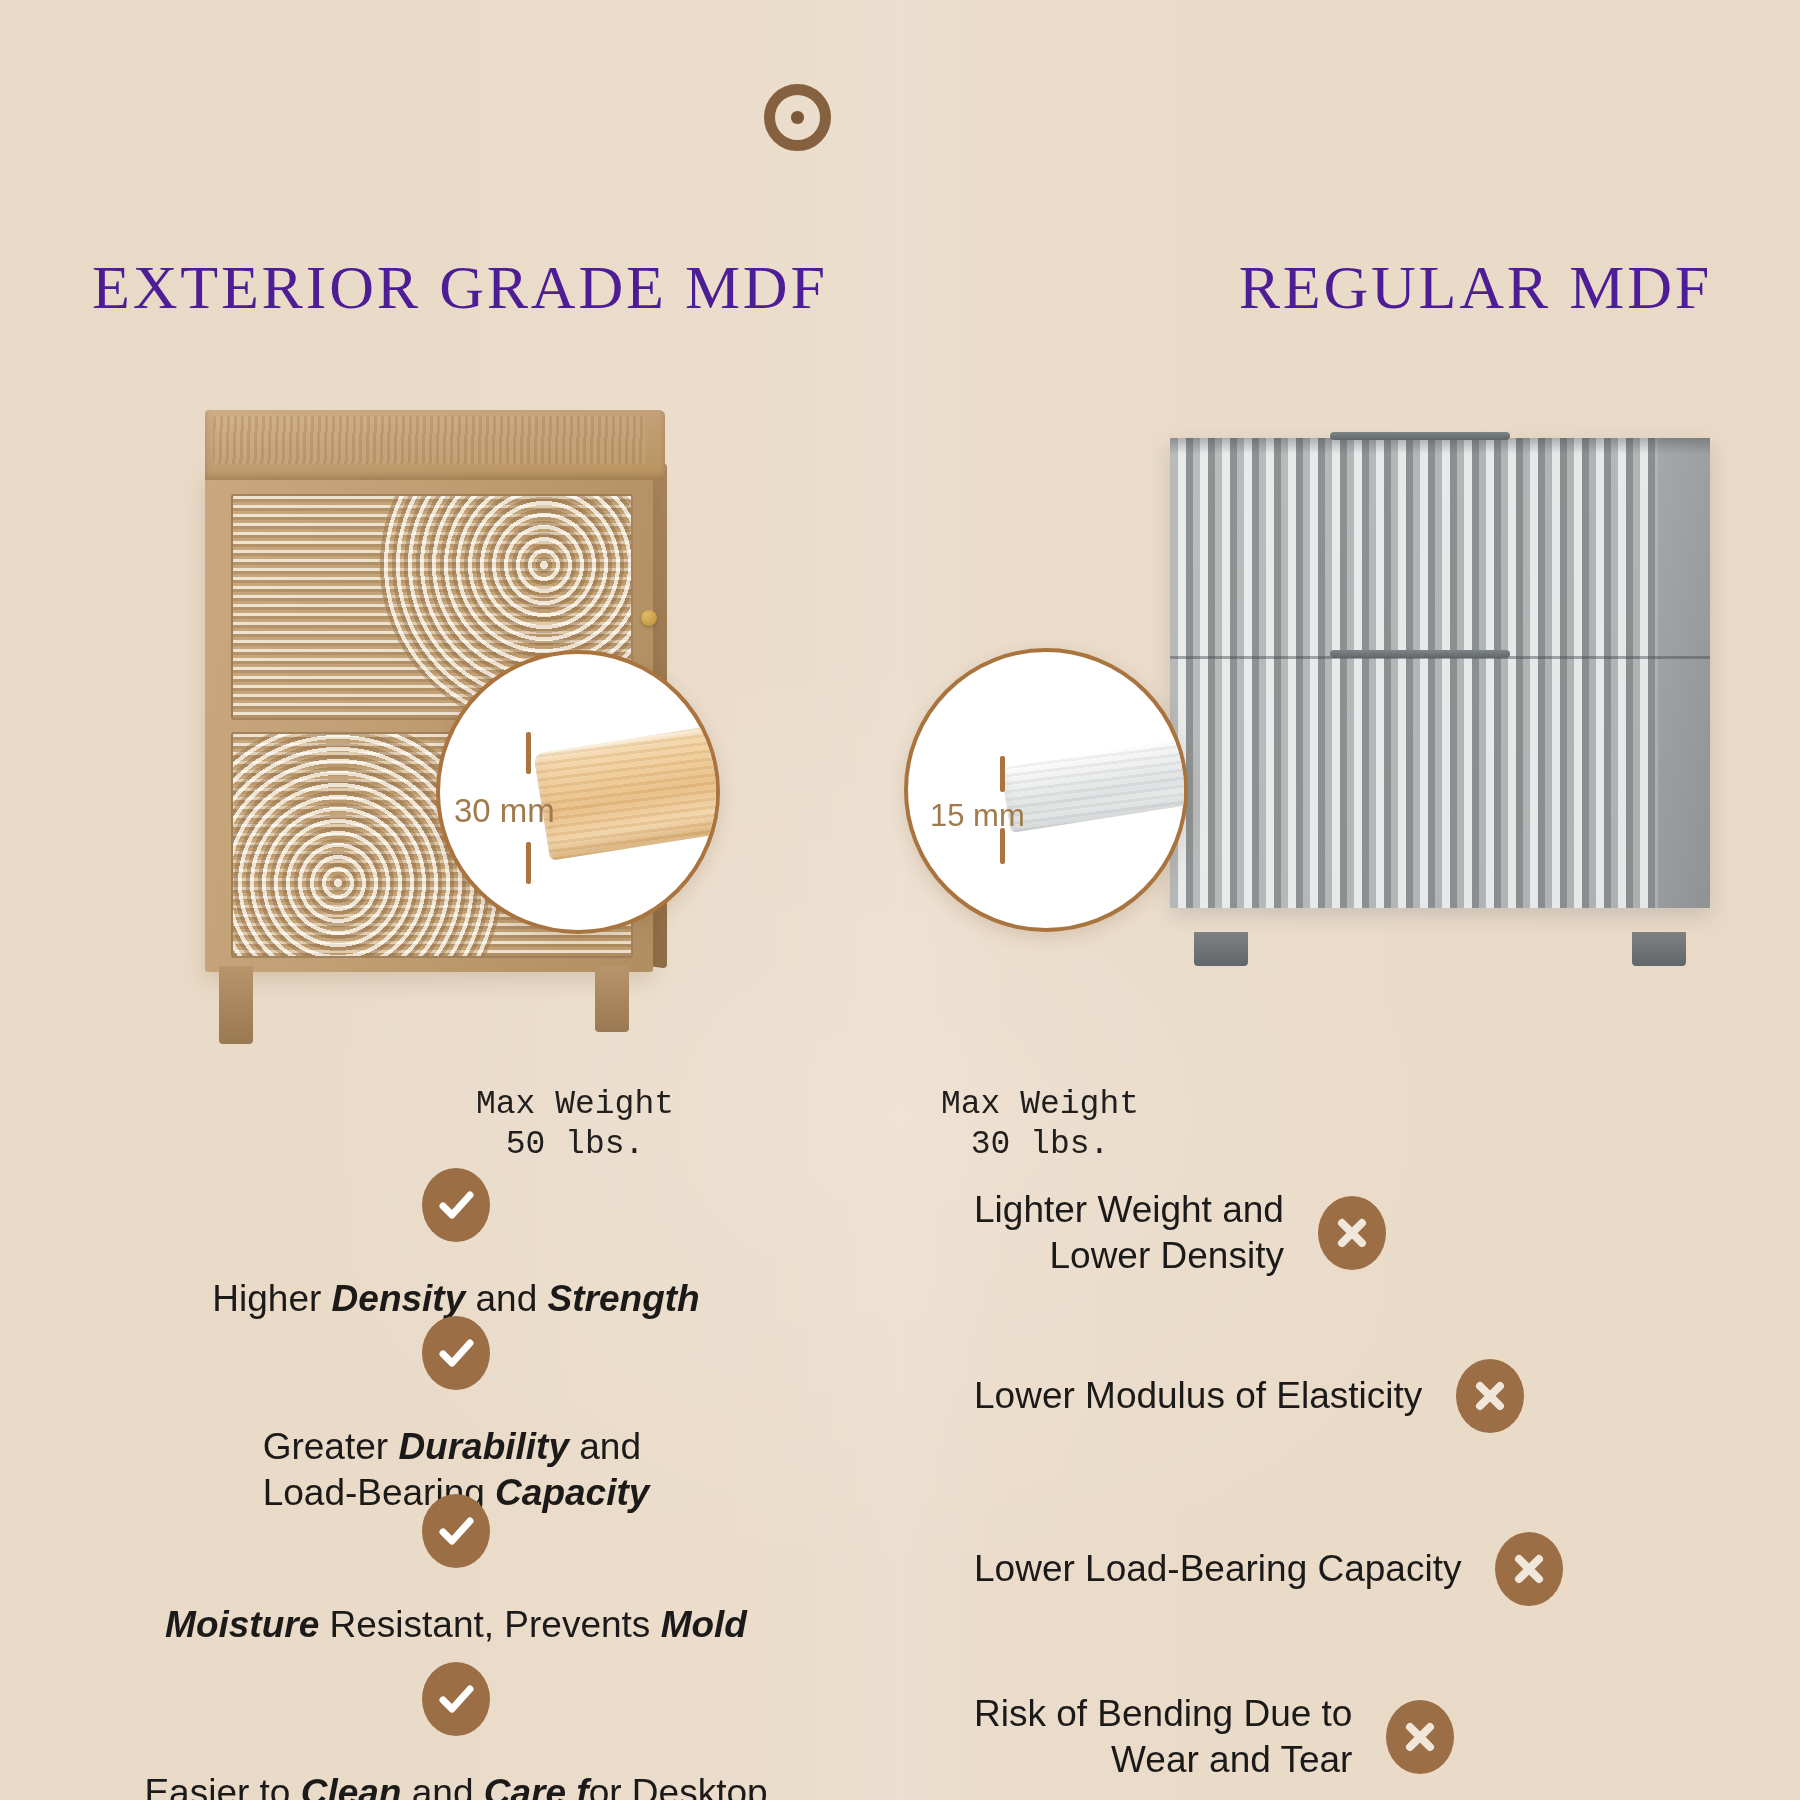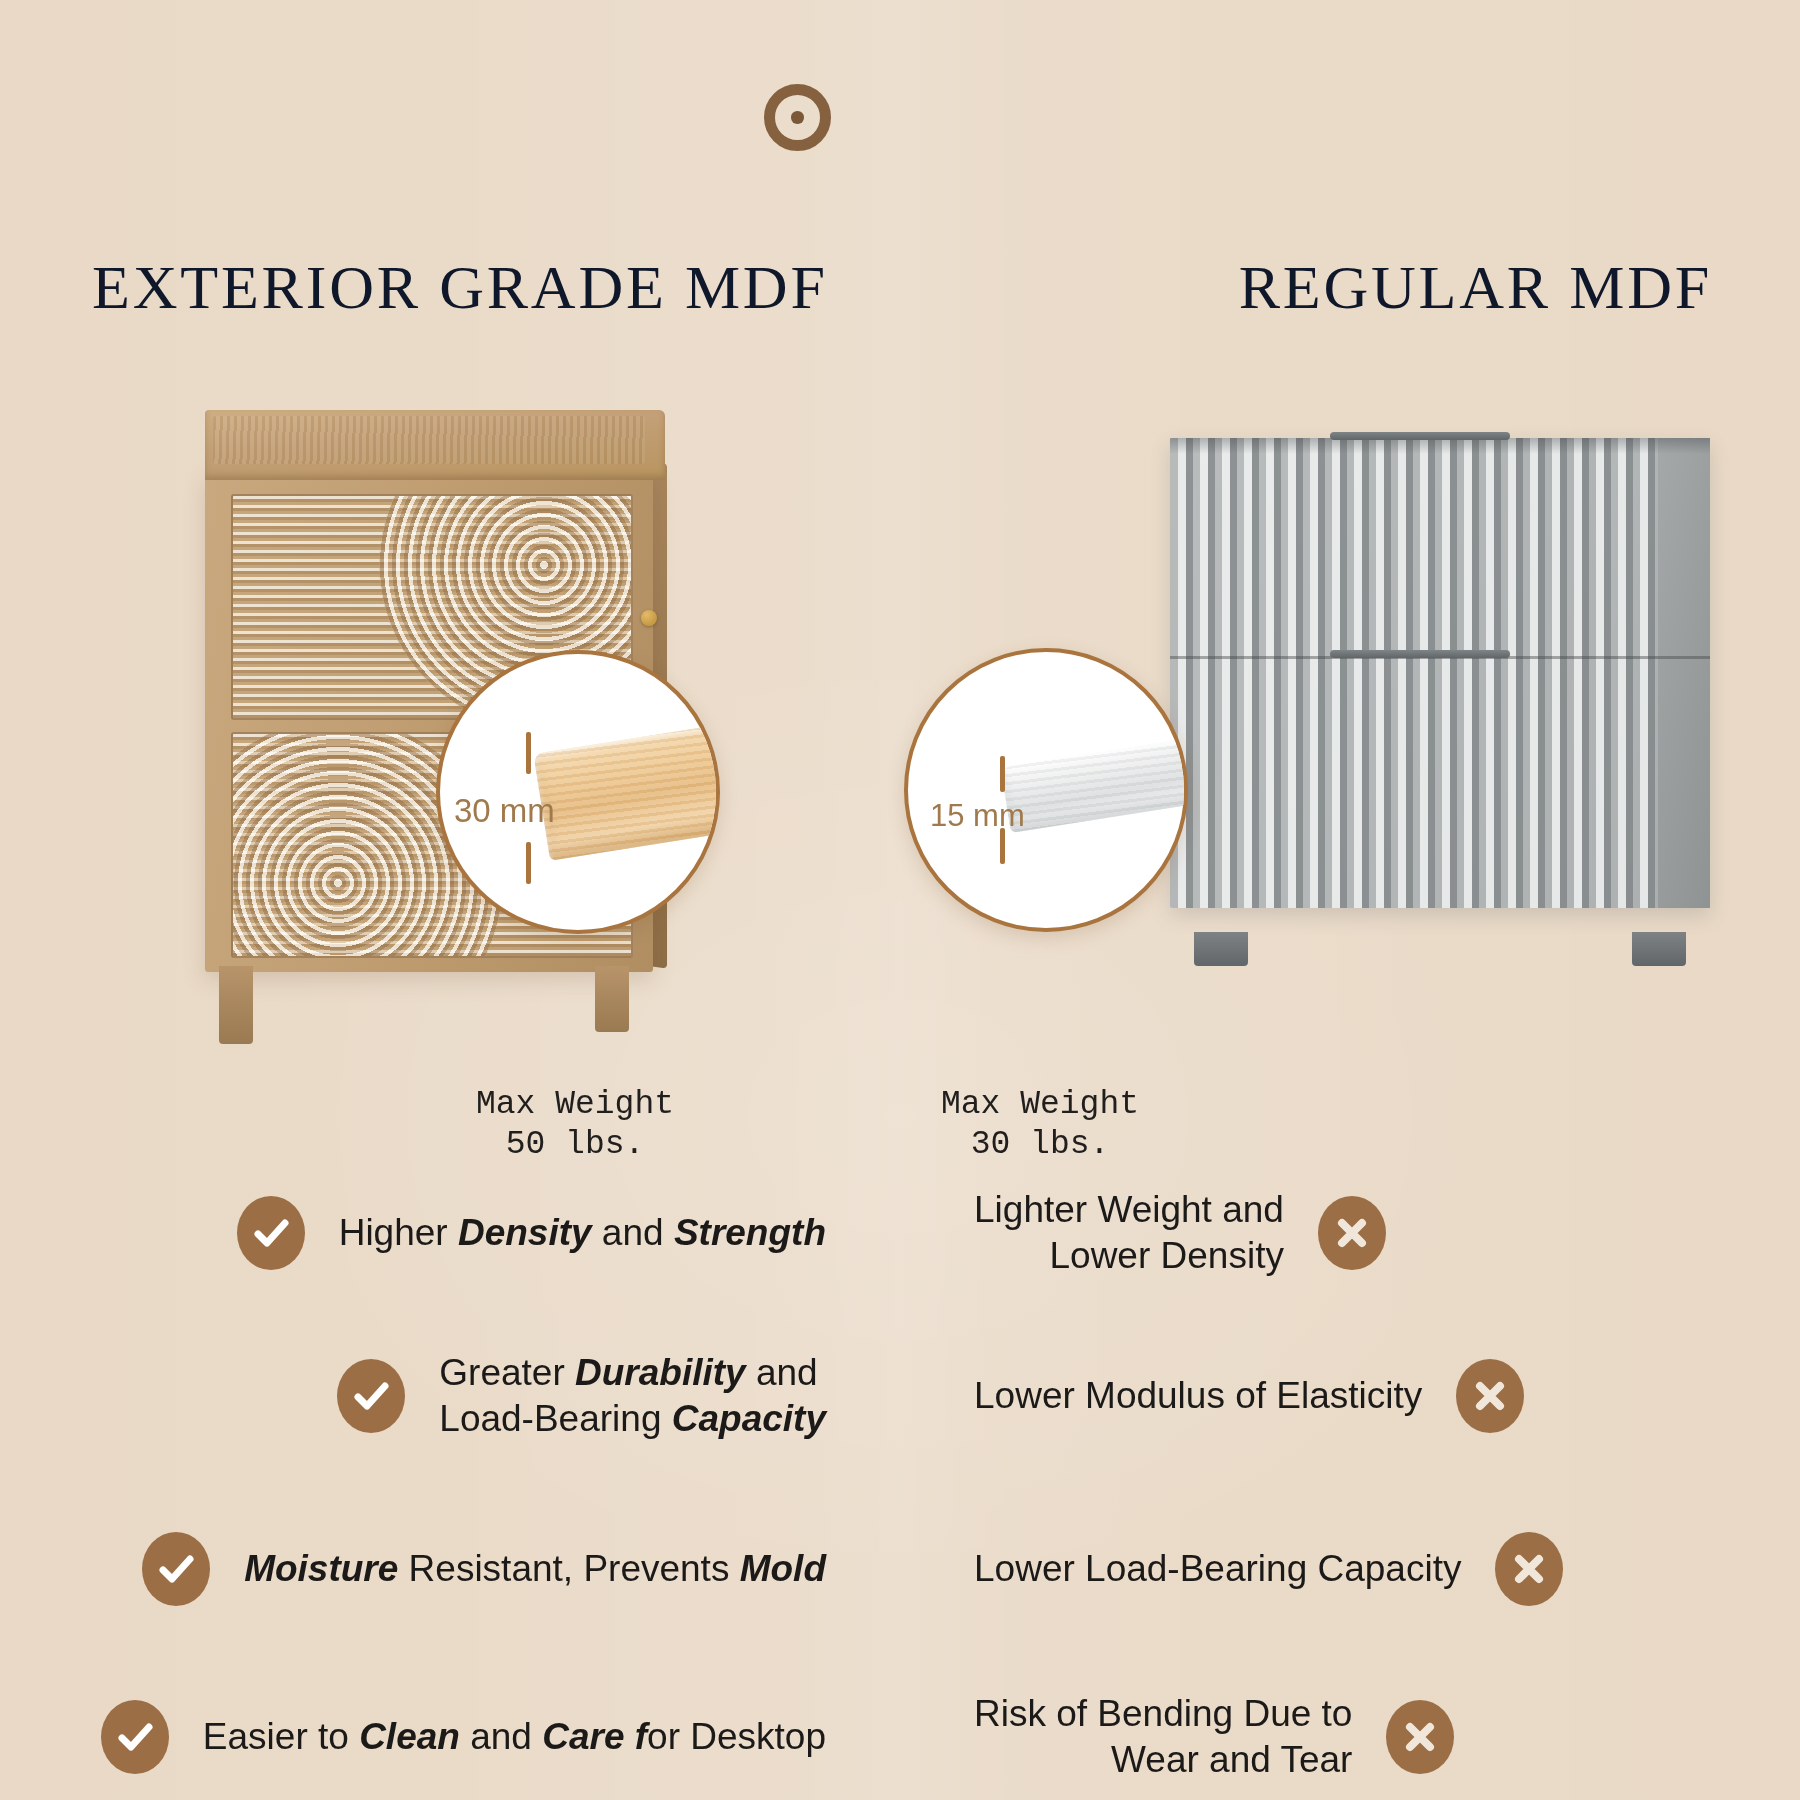--- a/index.html
+++ b/index.html
@@ -46,21 +46,21 @@
     background:#7b5938;
   }
   .logo .flip{display:inline-block;transform:scaleX(-1);}
 
   
   .head{
     position:absolute;
     font-family:"Liberation Serif", serif;
     font-size:62px;
     letter-spacing:.045em;
-    color:#0f172a;
+    color:#4c1d95;
     white-space:nowrap;
   }
   .head.left{left:92px;top:252px;}
   .head.right{right:88px;top:252px;}
 
   
   .prod{position:absolute;}
 
   
   .nightstand{left:205px;top:410px;width:460px;height:600px;}
@@ -222,21 +222,21 @@
   }
   .maxw.left{left:440px;top:1085px;width:270px;}
   .maxw.right{left:905px;top:1085px;width:270px;}
 
   
   .list{position:absolute;top:1168px;}
   .list.left{left:86px;width:740px;}
   .list.right{right:86px;width:740px;}
 
   .row{display:flex;align-items:center;gap:34px;margin-bottom:18px;}
-  .row.left-row{justify-content:flex-end;}
+  .row.left-row{justify-content:space-between;flex-direction:column;}
   .row.right-row{justify-content:flex-start;}
 
   .badge{
     flex:0 0 auto;width:68px;height:74px;border-radius:50%;
     background:#9b6e45;
     display:flex;align-items:center;justify-content:center;
   }
   .badge svg{display:block;}
 
   .row-text{

